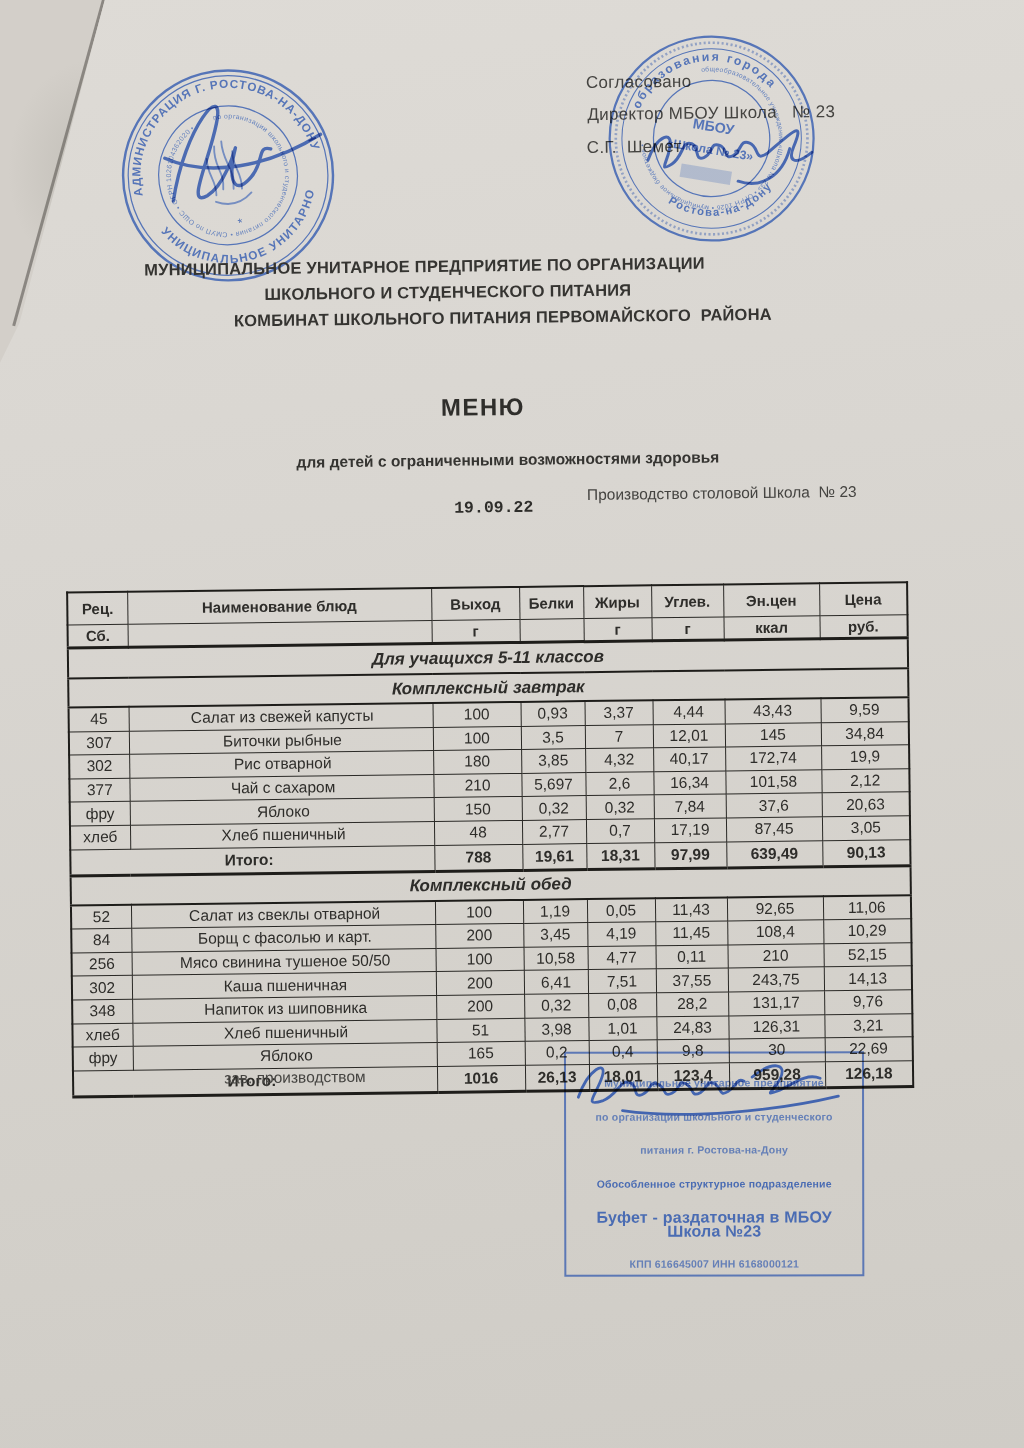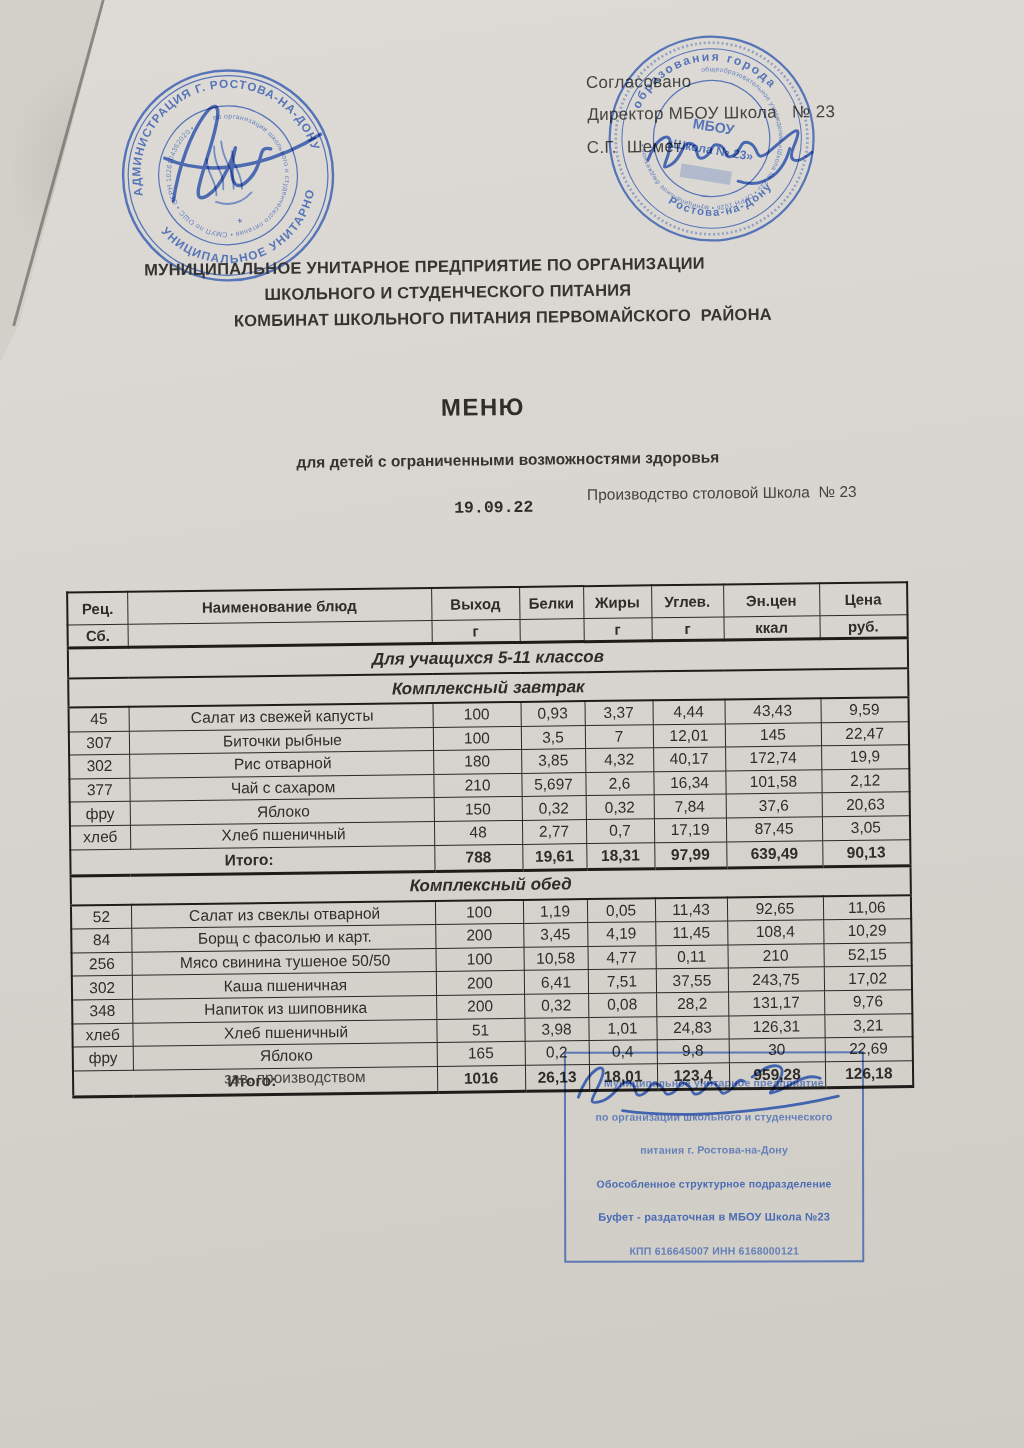--- a/index.html
+++ b/index.html
@@ -57,21 +57,21 @@
   
   .stamp{position:absolute;mix-blend-mode:multiply;opacity:.92;}
   .stamp svg text{font-family:"Liberation Sans",sans-serif;}
   .rect-stamp{position:absolute;left:557px;top:1054px;width:288px;
         border:2.5px solid rgba(72,104,177,.85);padding:3px 4px;
         text-align:center;color:#4a6cb3;transform:rotate(.6deg);
         mix-blend-mode:multiply;}
   .rect-stamp .rs-line{display:block;font-size:10.5px;line-height:13.5px;
         font-weight:bold;letter-spacing:.2px;margin-top:20px;}
   .rect-stamp .faded{opacity:.8;}
-  .rect-stamp .big{font-size:11px;}
+  .rect-stamp .big{font-size:16px;}
   .sig{position:absolute;mix-blend-mode:multiply;}
 </style>
 </head>
 <body>
 
 <div class="scene">
   <div class="under-sheet"></div>
   <div class="page-edge"></div>
   <div class="paper"></div>
 
@@ -218,21 +218,21 @@
               <td class="c-price">9,59</td>
             </tr>
             <tr class="data">
               <td class="c-code">307</td>
               <td class="c-name">Биточки рыбные</td>
               <td class="c-out">100</td>
               <td class="c-protein">3,5</td>
               <td class="c-fat">7</td>
               <td class="c-carb">12,01</td>
               <td class="c-kcal">145</td>
-              <td class="c-price">22,47</td>
+              <td class="c-price">34,84</td>
             </tr>
             <tr class="data">
               <td class="c-code">302</td>
               <td class="c-name">Рис отварной</td>
               <td class="c-out">180</td>
               <td class="c-protein">3,85</td>
               <td class="c-fat">4,32</td>
               <td class="c-carb">40,17</td>
               <td class="c-kcal">172,74</td>
               <td class="c-price">19,9</td>
@@ -310,21 +310,21 @@
               <td class="c-price">52,15</td>
             </tr>
             <tr class="data">
               <td class="c-code">302</td>
               <td class="c-name">Каша пшеничная</td>
               <td class="c-out">200</td>
               <td class="c-protein">6,41</td>
               <td class="c-fat">7,51</td>
               <td class="c-carb">37,55</td>
               <td class="c-kcal">243,75</td>
-              <td class="c-price">17,02</td>
+              <td class="c-price">14,13</td>
             </tr>
             <tr class="data">
               <td class="c-code">348</td>
               <td class="c-name">Напиток из шиповника</td>
               <td class="c-out">200</td>
               <td class="c-protein">0,32</td>
               <td class="c-fat">0,08</td>
               <td class="c-carb">28,2</td>
               <td class="c-kcal">131,17</td>
               <td class="c-price">9,76</td>

